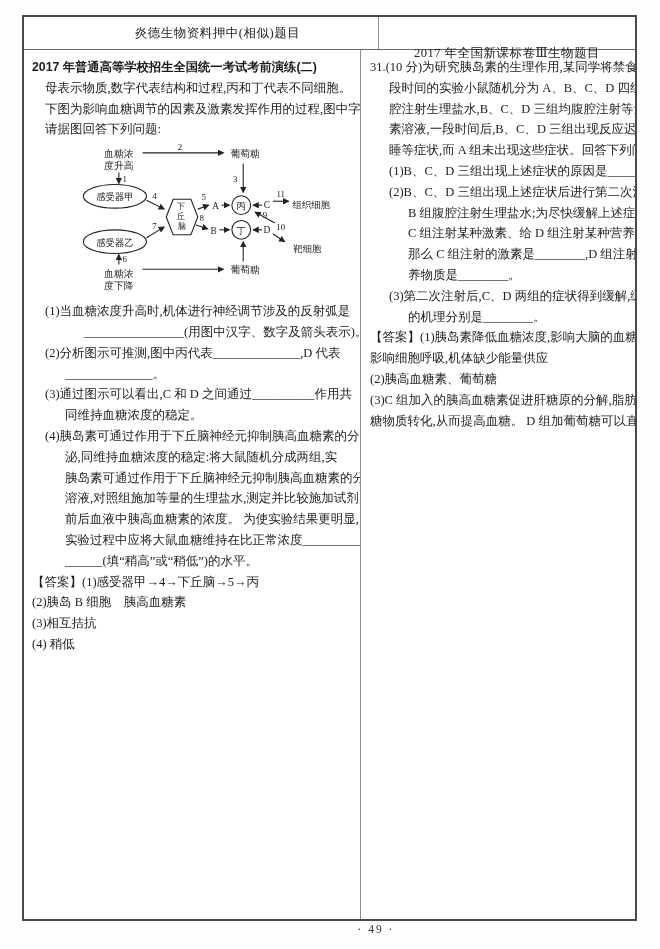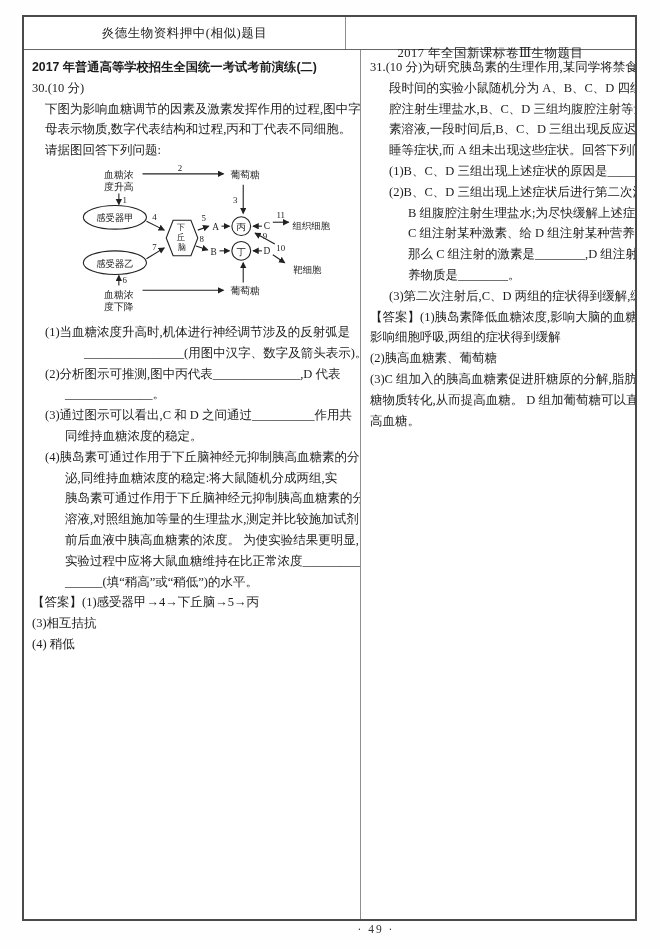--- a/index.html
+++ b/index.html
@@ -7,21 +7,21 @@
     position:relative;width:660px;height:949px;background:#fefefe;
     font-family:"Liberation Serif","DejaVu Serif",serif;color:#1c1c1c;overflow:hidden;
   }
   .frame{
     position:absolute;left:22px;top:15px;width:611px;height:902px;
     border:2px solid #4a4a4a;display:flex;flex-direction:column;background:#fff;
   }
   .hdr-row{height:32px;border-bottom:1.5px solid #666;display:flex;flex:0 0 auto;}
   .hdr-cell{display:flex;align-items:center;justify-content:center;
     font-size:12.5px;letter-spacing:.5px;color:#222;}
-  .hdr-left{width:321px;border-right:1.5px solid #8e8e8e;}
+  .hdr-left{width:321px;border-right:1.5px solid #8e8e8e;padding-left:33px;}
   .hdr-right{flex:1;margin-top:36px;}
   .body-row{flex:1;display:flex;min-height:0;justify-content:flex-end;}
   .col{overflow:hidden;}
   .col-left{width:321px;border-right:1.5px solid #8e8e8e;padding:7px 7px 0 8px;}
   .col-right{flex:1;padding:7px 6px 0 9px;}
   .ln{font-size:12.5px;line-height:20.8px;white-space:nowrap;}
   .bold-sans{font-family:"Liberation Sans","DejaVu Sans",sans-serif;font-weight:bold;font-size:12.3px;}
   .i1{padding-left:13px;}
   .i2{padding-left:33px;}
   .i3{padding-left:52px;}
@@ -43,23 +43,22 @@
 
     <div class="hdr-row">
       <div class="hdr-cell hdr-left">炎德生物资料押中(相似)题目</div>
       <div class="hdr-cell hdr-right">2017 年全国新课标卷Ⅲ生物题目</div>
     </div>
 
     <div class="body-row">
 
       <div class="col col-left">
         <div class="ln bold-sans">2017 年普通高等学校招生全国统一考试考前演练(二)</div>
-        <div class="ln">30.(10 分)</div>
+        <div class="ln i1">母表示物质,数字代表结构和过程,丙和丁代表不同细胞。</div>
         <div class="ln i1">下图为影响血糖调节的因素及激素发挥作用的过程,图中字</div>
-        <div class="ln i1">母表示物质,数字代表结构和过程,丙和丁代表不同细胞。</div>
         <div class="ln i1">请据图回答下列问题:</div>
 
         <div class="diagram-wrap">
           <svg width="304" height="150" viewBox="0 0 308 150">
             <defs>
               <marker id="ah" markerWidth="7" markerHeight="7" refX="5.2" refY="3" orient="auto">
                 <path d="M0,0 L6,3 L0,6 z" fill="#222"></path>
               </marker>
             </defs>
             <g stroke="#222" stroke-width="1.1" fill="none">
@@ -135,45 +134,46 @@
         <div class="ln i2">泌,同维持血糖浓度的稳定:将大鼠随机分成两组,实</div>
         <div class="ln i2">胰岛素可通过作用于下丘脑神经元抑制胰高血糖素的分</div>
         <div class="ln i2">溶液,对照组施加等量的生理盐水,测定并比较施加试剂</div>
         <div class="ln i2">前后血液中胰高血糖素的浓度。 为使实验结果更明显,</div>
         <div class="ln i2">实验过程中应将大鼠血糖维持在比正常浓度____________</div>
         <div class="ln i2">______(填“稍高”或“稍低”)的水平。</div>
 
         <div class="ln">
           <span class="ans-label">【答案】</span><span>(1)感受器甲→4→下丘脑→5→丙</span>
         </div>
+        <div class="ln">(2)胰岛 B 细胞　胰高血糖素</div>
         <div class="ln">(3)相互拮抗</div>
         <div class="ln">(4) 稍低</div>
       </div>
 
       <div class="col col-right">
         <div class="ln">31.(10 分)为研究胰岛素的生理作用,某同学将禁食一</div>
         <div class="ln r1">段时间的实验小鼠随机分为 A、B、C、D 四组,A 组腹</div>
         <div class="ln r1">腔注射生理盐水,B、C、D 三组均腹腔注射等量胰岛</div>
         <div class="ln r1">素溶液,一段时间后,B、C、D 三组出现反应迟钝、嗜</div>
         <div class="ln r1">睡等症状,而 A 组未出现这些症状。回答下列问题:</div>
         <div class="ln r1">(1)B、C、D 三组出现上述症状的原因是________。</div>
         <div class="ln r1">(2)B、C、D 三组出现上述症状后进行第二次注射,给</div>
         <div class="ln r2">B 组腹腔注射生理盐水;为尽快缓解上述症状给</div>
         <div class="ln r2">C 组注射某种激素、给 D 组注射某种营养物质。</div>
         <div class="ln r2">那么 C 组注射的激素是________,D 组注射的营</div>
         <div class="ln r2">养物质是________。</div>
         <div class="ln r1">(3)第二次注射后,C、D 两组的症状得到缓解,缓解</div>
+        <div class="ln r2">的机理分别是________。</div>
 
         <div class="ln">
           <span class="ans-label">【答案】</span><span>(1)胰岛素降低血糖浓度,影响大脑的血糖供应,</span>
         </div>
-        <div class="ln">影响细胞呼吸,两组的症状得到缓解</div>
+        <div class="ln">影响细胞呼吸,机体缺少能量供应</div>
         <div class="ln">(2)胰高血糖素、葡萄糖</div>
         <div class="ln">(3)C 组加入的胰高血糖素促进肝糖原的分解,脂肪等非</div>
         <div class="ln">糖物质转化,从而提高血糖。 D 组加葡萄糖可以直接提</div>
-        <div class="ln">高血糖。</div>
       </div>
 
     </div>
   </div>
 
   <div class="page-num">· 49 ·</div>
 </div>
 
 </body></html>

